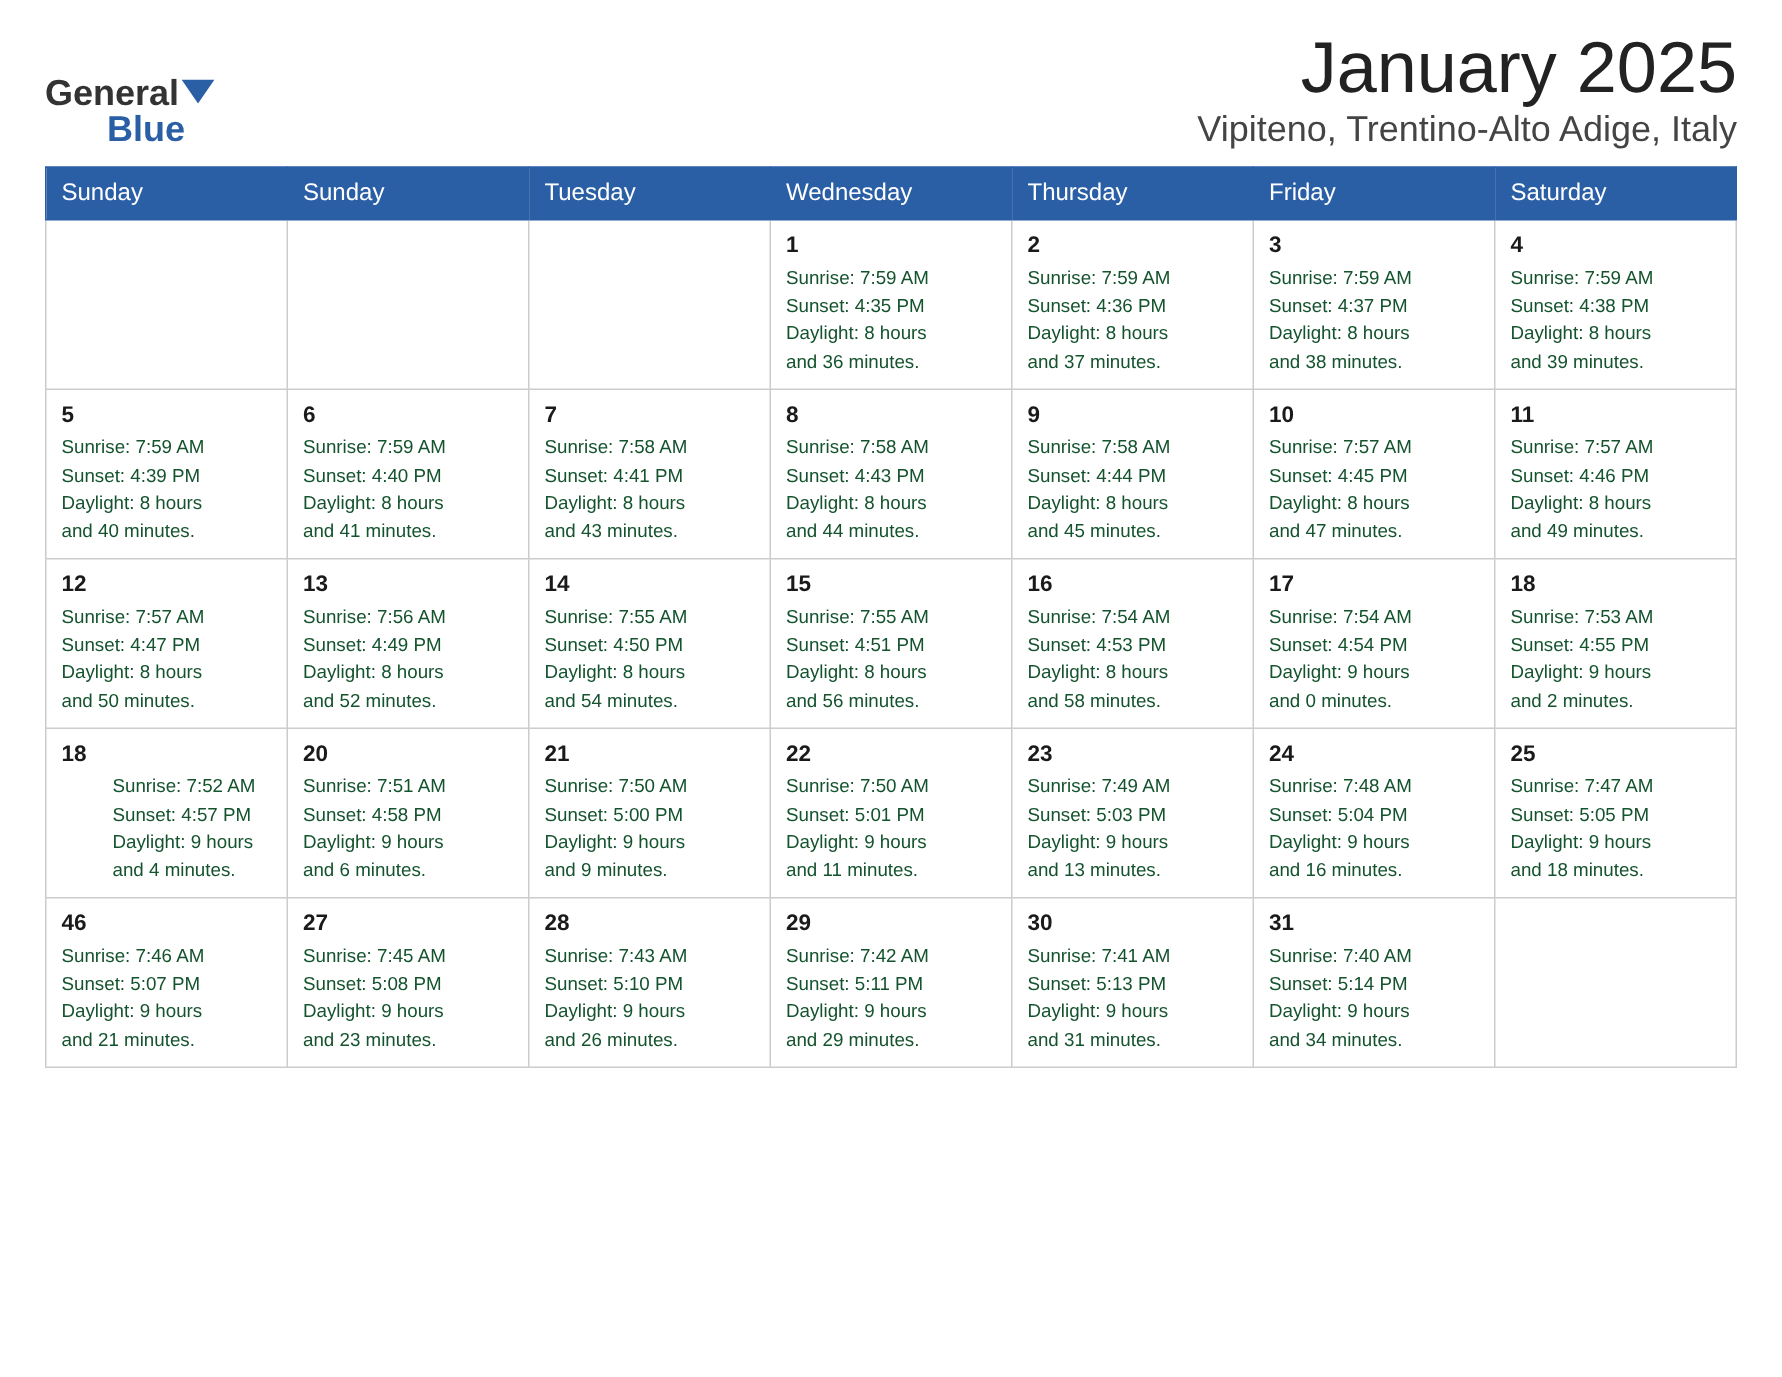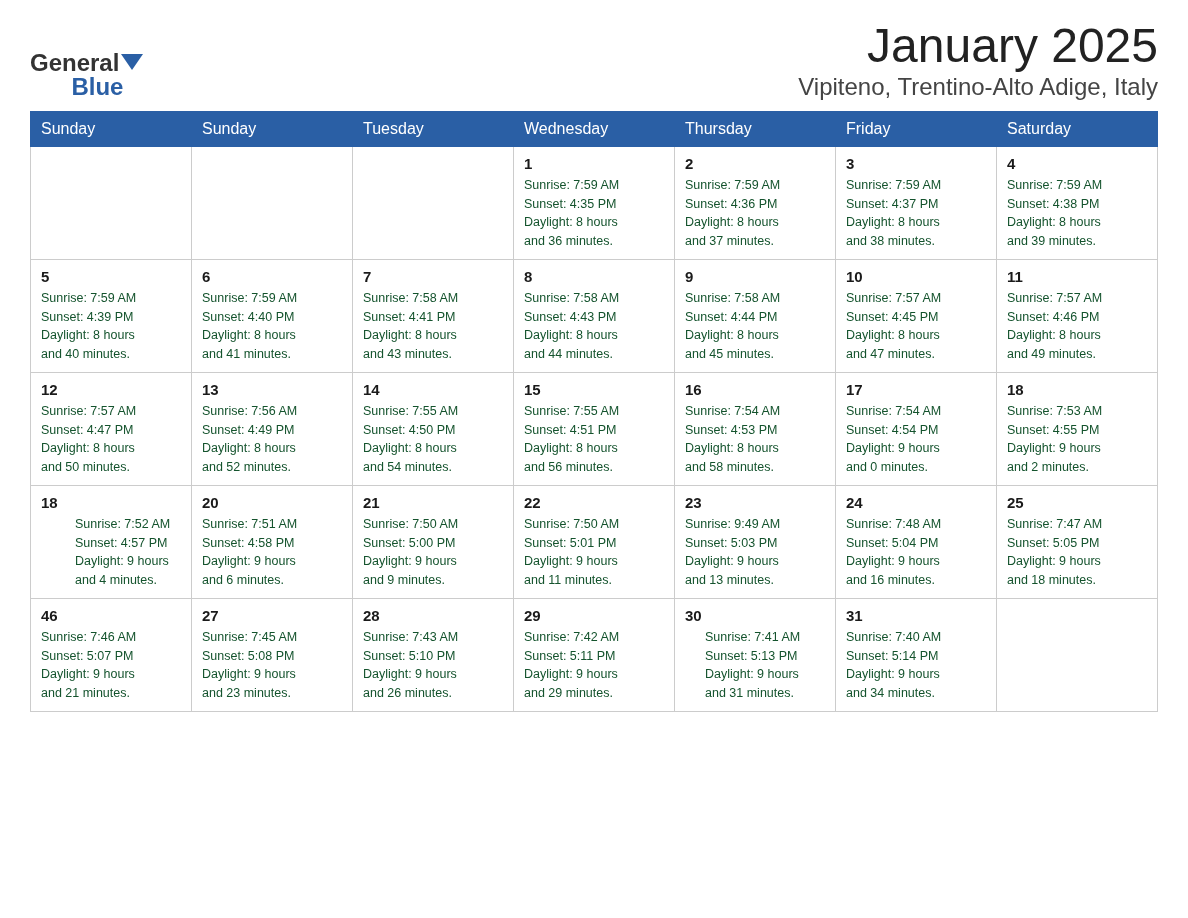--- a/index.html
+++ b/index.html
@@ -272,21 +272,21 @@
         </td>
         <td>
           <span class="day-number">22</span>
           <div class="day-info" style="white-space: pre-line;">Sunrise: 7:50 AM
 Sunset: 5:01 PM
 Daylight: 9 hours
 and 11 minutes.</div>
         </td>
         <td>
           <span class="day-number">23</span>
-          <div class="day-info" style="white-space: pre-line;">Sunrise: 9:49 AM
+          <div class="day-info" style="white-space: pre-line;">Sunrise: 7:49 AM
 Sunset: 5:03 PM
 Daylight: 9 hours
 and 13 minutes.</div>
         </td>
         <td>
           <span class="day-number">24</span>
           <div class="day-info" style="white-space: pre-line;">Sunrise: 7:48 AM
 Sunset: 5:04 PM
 Daylight: 9 hours
 and 16 minutes.</div>
@@ -323,21 +323,21 @@
         </td>
         <td>
           <span class="day-number">29</span>
           <div class="day-info" style="white-space: pre-line;">Sunrise: 7:42 AM
 Sunset: 5:11 PM
 Daylight: 9 hours
 and 29 minutes.</div>
         </td>
         <td>
           <span class="day-number">30</span>
-          <div class="day-info" style="white-space: pre-line; margin-left: 20px;">Sunrise: 7:41 AM
+          <div class="day-info" style="white-space: pre-line;">Sunrise: 7:41 AM
 Sunset: 5:13 PM
 Daylight: 9 hours
 and 31 minutes.</div>
         </td>
         <td>
           <span class="day-number">31</span>
           <div class="day-info" style="white-space: pre-line;">Sunrise: 7:40 AM
 Sunset: 5:14 PM
 Daylight: 9 hours
 and 34 minutes.</div>

